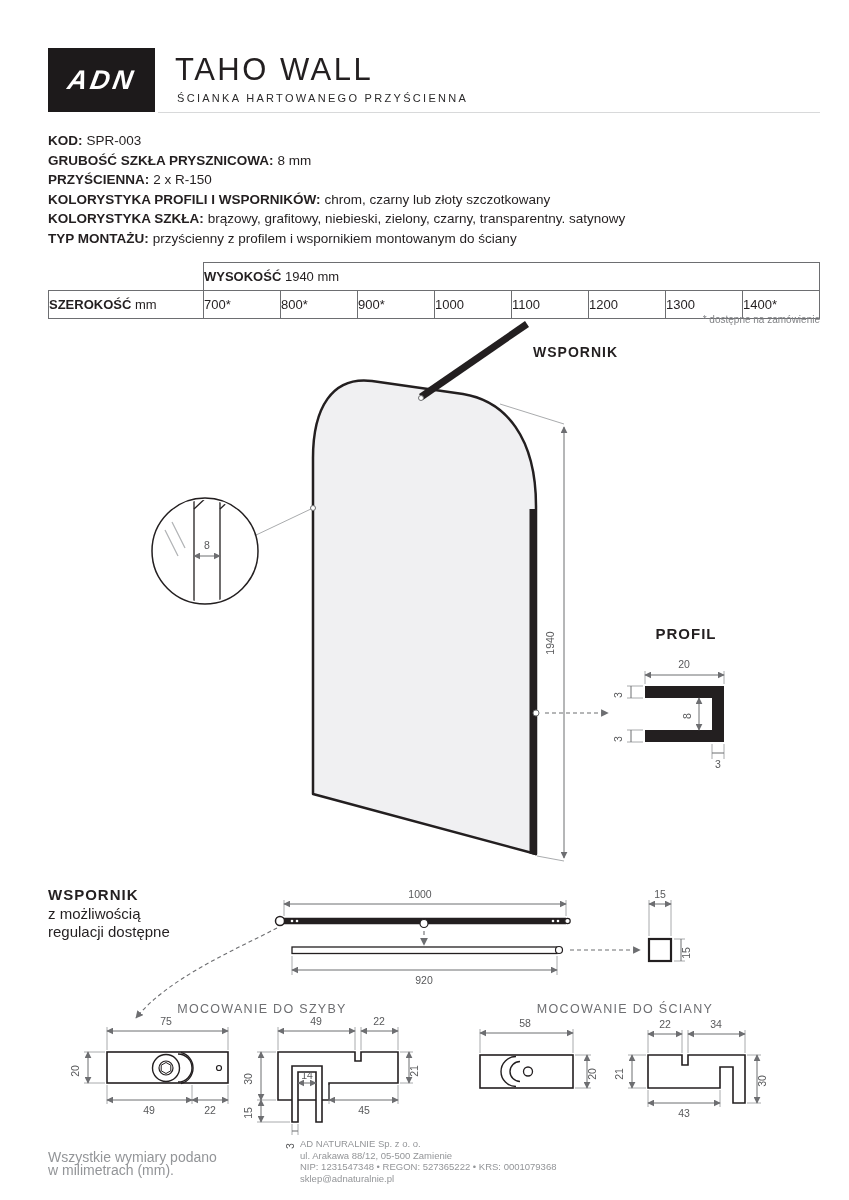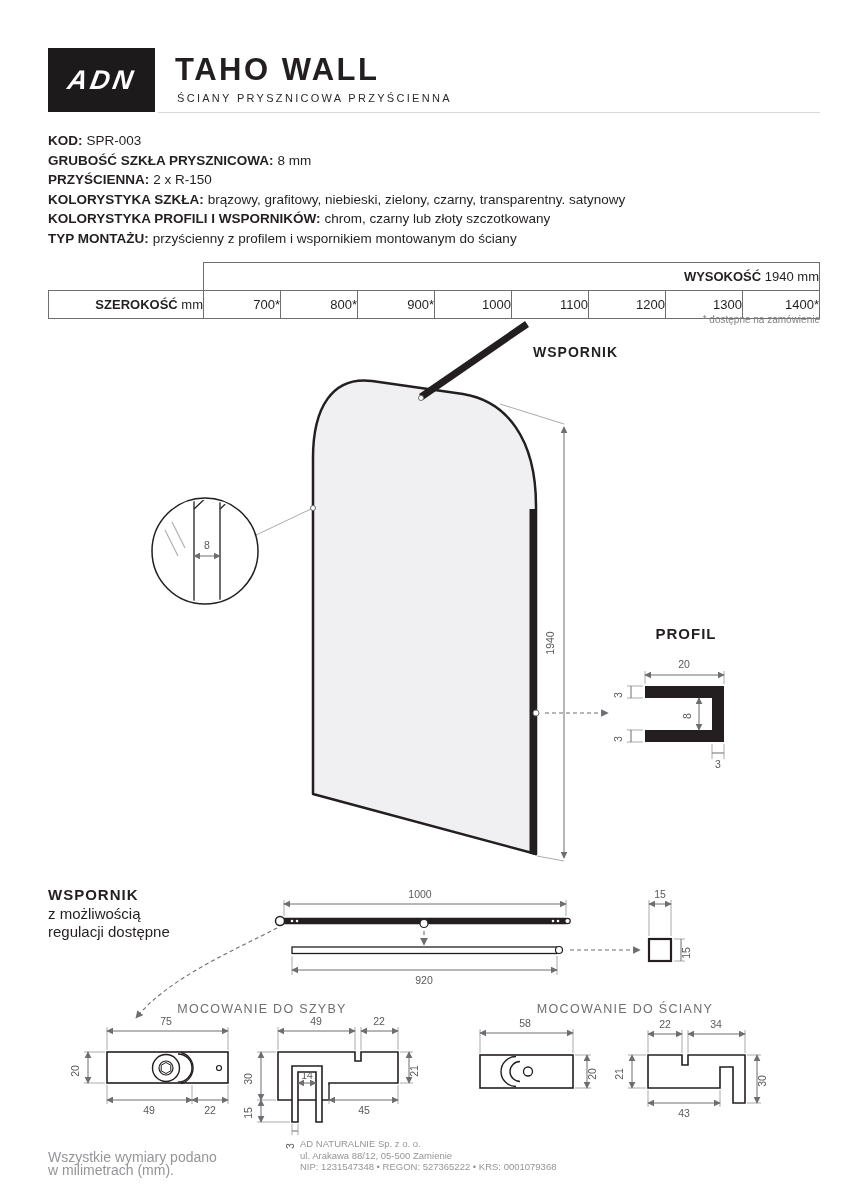--- a/index.html
+++ b/index.html
@@ -6,33 +6,33 @@
   body { background:#ffffff; }
   .page {
     position:relative; width:849px; height:1200px; background:#fff;
     font-family:"Liberation Sans", sans-serif; color:#231f20; overflow:hidden;
   }
   
   .logo-box { position:absolute; left:48px; top:48px; width:107px; height:64px;
     background:#1d1a1b; display:flex; align-items:center; justify-content:center; }
   .logo-text { color:#fff; font-weight:700; font-style:italic; font-size:27px;
     letter-spacing:3px; transform:skewX(-10deg); }
-  .title { position:absolute; left:175px; top:52px; font-size:31px; font-weight:700;
+  .title { position:absolute; left:175px; top:52px; font-size:31px; font-weight:400;
     letter-spacing:2.5px; }
   .subtitle { position:absolute; left:177px; top:92px; font-size:11px; letter-spacing:2.3px;
     color:#2b2a2b; }
   .header-rule { position:absolute; left:158px; top:112px; width:662px; height:1px;
     background:#d8d9da; }
   
   .specs { position:absolute; left:48px; top:131px; font-size:13.5px; line-height:19.6px; }
   .specs b { font-weight:700; margin-right:4px;text-align:center; }
   
   table.size { position:absolute; left:48px; top:262px; width:772px; border-collapse:collapse;
     table-layout:fixed; font-size:13px; }
-  table.size td { border:1px solid #6d6e71; height:28px; text-align:right; padding:0; }
+  table.size td { border:1px solid #6d6e71; height:28px; text-align:left; padding:0; }
   table.size td.empty { border:none; }
   table.size .bld { font-weight:700; }
   .footnote { position:absolute; left:48px; top:314px; width:772px; text-align:right;
     font-size:10px; color:#808285; }
   
   .bracket-text { position:absolute; left:48px; top:886px; font-size:15px; line-height:18.5px; }
   .bracket-text .t { font-weight:700; letter-spacing:1px; }
   
   .foot-note { position:absolute; left:48px; top:1151px; font-size:14px; line-height:13px;
     color:#939598; }
@@ -52,29 +52,29 @@
 </style>
 </head>
 <body>
 
 <div class="page">
 
   <div class="logo-box">
     <span class="logo-text">ADN</span>
   </div>
   <div class="title">TAHO WALL</div>
-  <div class="subtitle">ŚCIANY PRYSZNICOWA PRZYŚCIENNA</div>
+  <div class="subtitle">ŚCIANKA HARTOWANEGO PRZYŚCIENNA</div>
   <div class="header-rule"></div>
 
   <div class="specs">
     <div><b>KOD:</b><span>SPR-003</span></div>
     <div><b>GRUBOŚĆ SZKŁA PRYSZNICOWA:</b><span>8 mm</span></div>
     <div><b>PRZYŚCIENNA:</b><span>2 x R-150</span></div>
+    <div><b>KOLORYSTYKA PROFILI I WSPORNIKÓW:</b><span>chrom, czarny lub złoty szczotkowany</span></div>
     <div><b>KOLORYSTYKA SZKŁA:</b><span>brązowy, grafitowy, niebieski, zielony, czarny, transparentny. satynowy</span></div>
-    <div><b>KOLORYSTYKA PROFILI I WSPORNIKÓW:</b><span>chrom, czarny lub złoty szczotkowany</span></div>
     <div><b>TYP MONTAŻU:</b><span>przyścienny z profilem i wspornikiem montowanym do ściany</span></div>
   </div>
 
   <table class="size">
     <tbody>
         <tr>
       <td class="empty" style="width:155px"></td>
       <td colspan="8">
         <span class="bld">WYSOKOŚĆ</span>
         <span>1940 mm</span>
@@ -105,20 +105,21 @@
   </div>
 
   <div class="foot-note">
     <div>Wszystkie wymiary podano</div>
     <div>w milimetrach (mm).</div>
   </div>
   <div class="foot-company">
     <div>AD NATURALNIE Sp. z o. o.</div>
     <div>ul. Arakawa 88/12, 05-500 Zamienie</div>
     <div>NIP: 1231547348 • REGON: 527365222 • KRS: 0001079368</div>
+    <div>sklep@adnaturalnie.pl</div>
   </div>
 
   <svg class="drawing" width="849" height="1200" viewBox="0 0 849 1200">
     <defs>
       <marker id="arr" viewBox="0 0 10 10" refX="9" refY="5" markerWidth="7" markerHeight="7" orient="auto-start-reverse">
         <path d="M0,0 L10,5 L0,10 Z" fill="#6d6e71"></path>
       </marker>
       <clipPath id="lens">
           <circle cx="205" cy="551" r="51"></circle>
         </clipPath>

